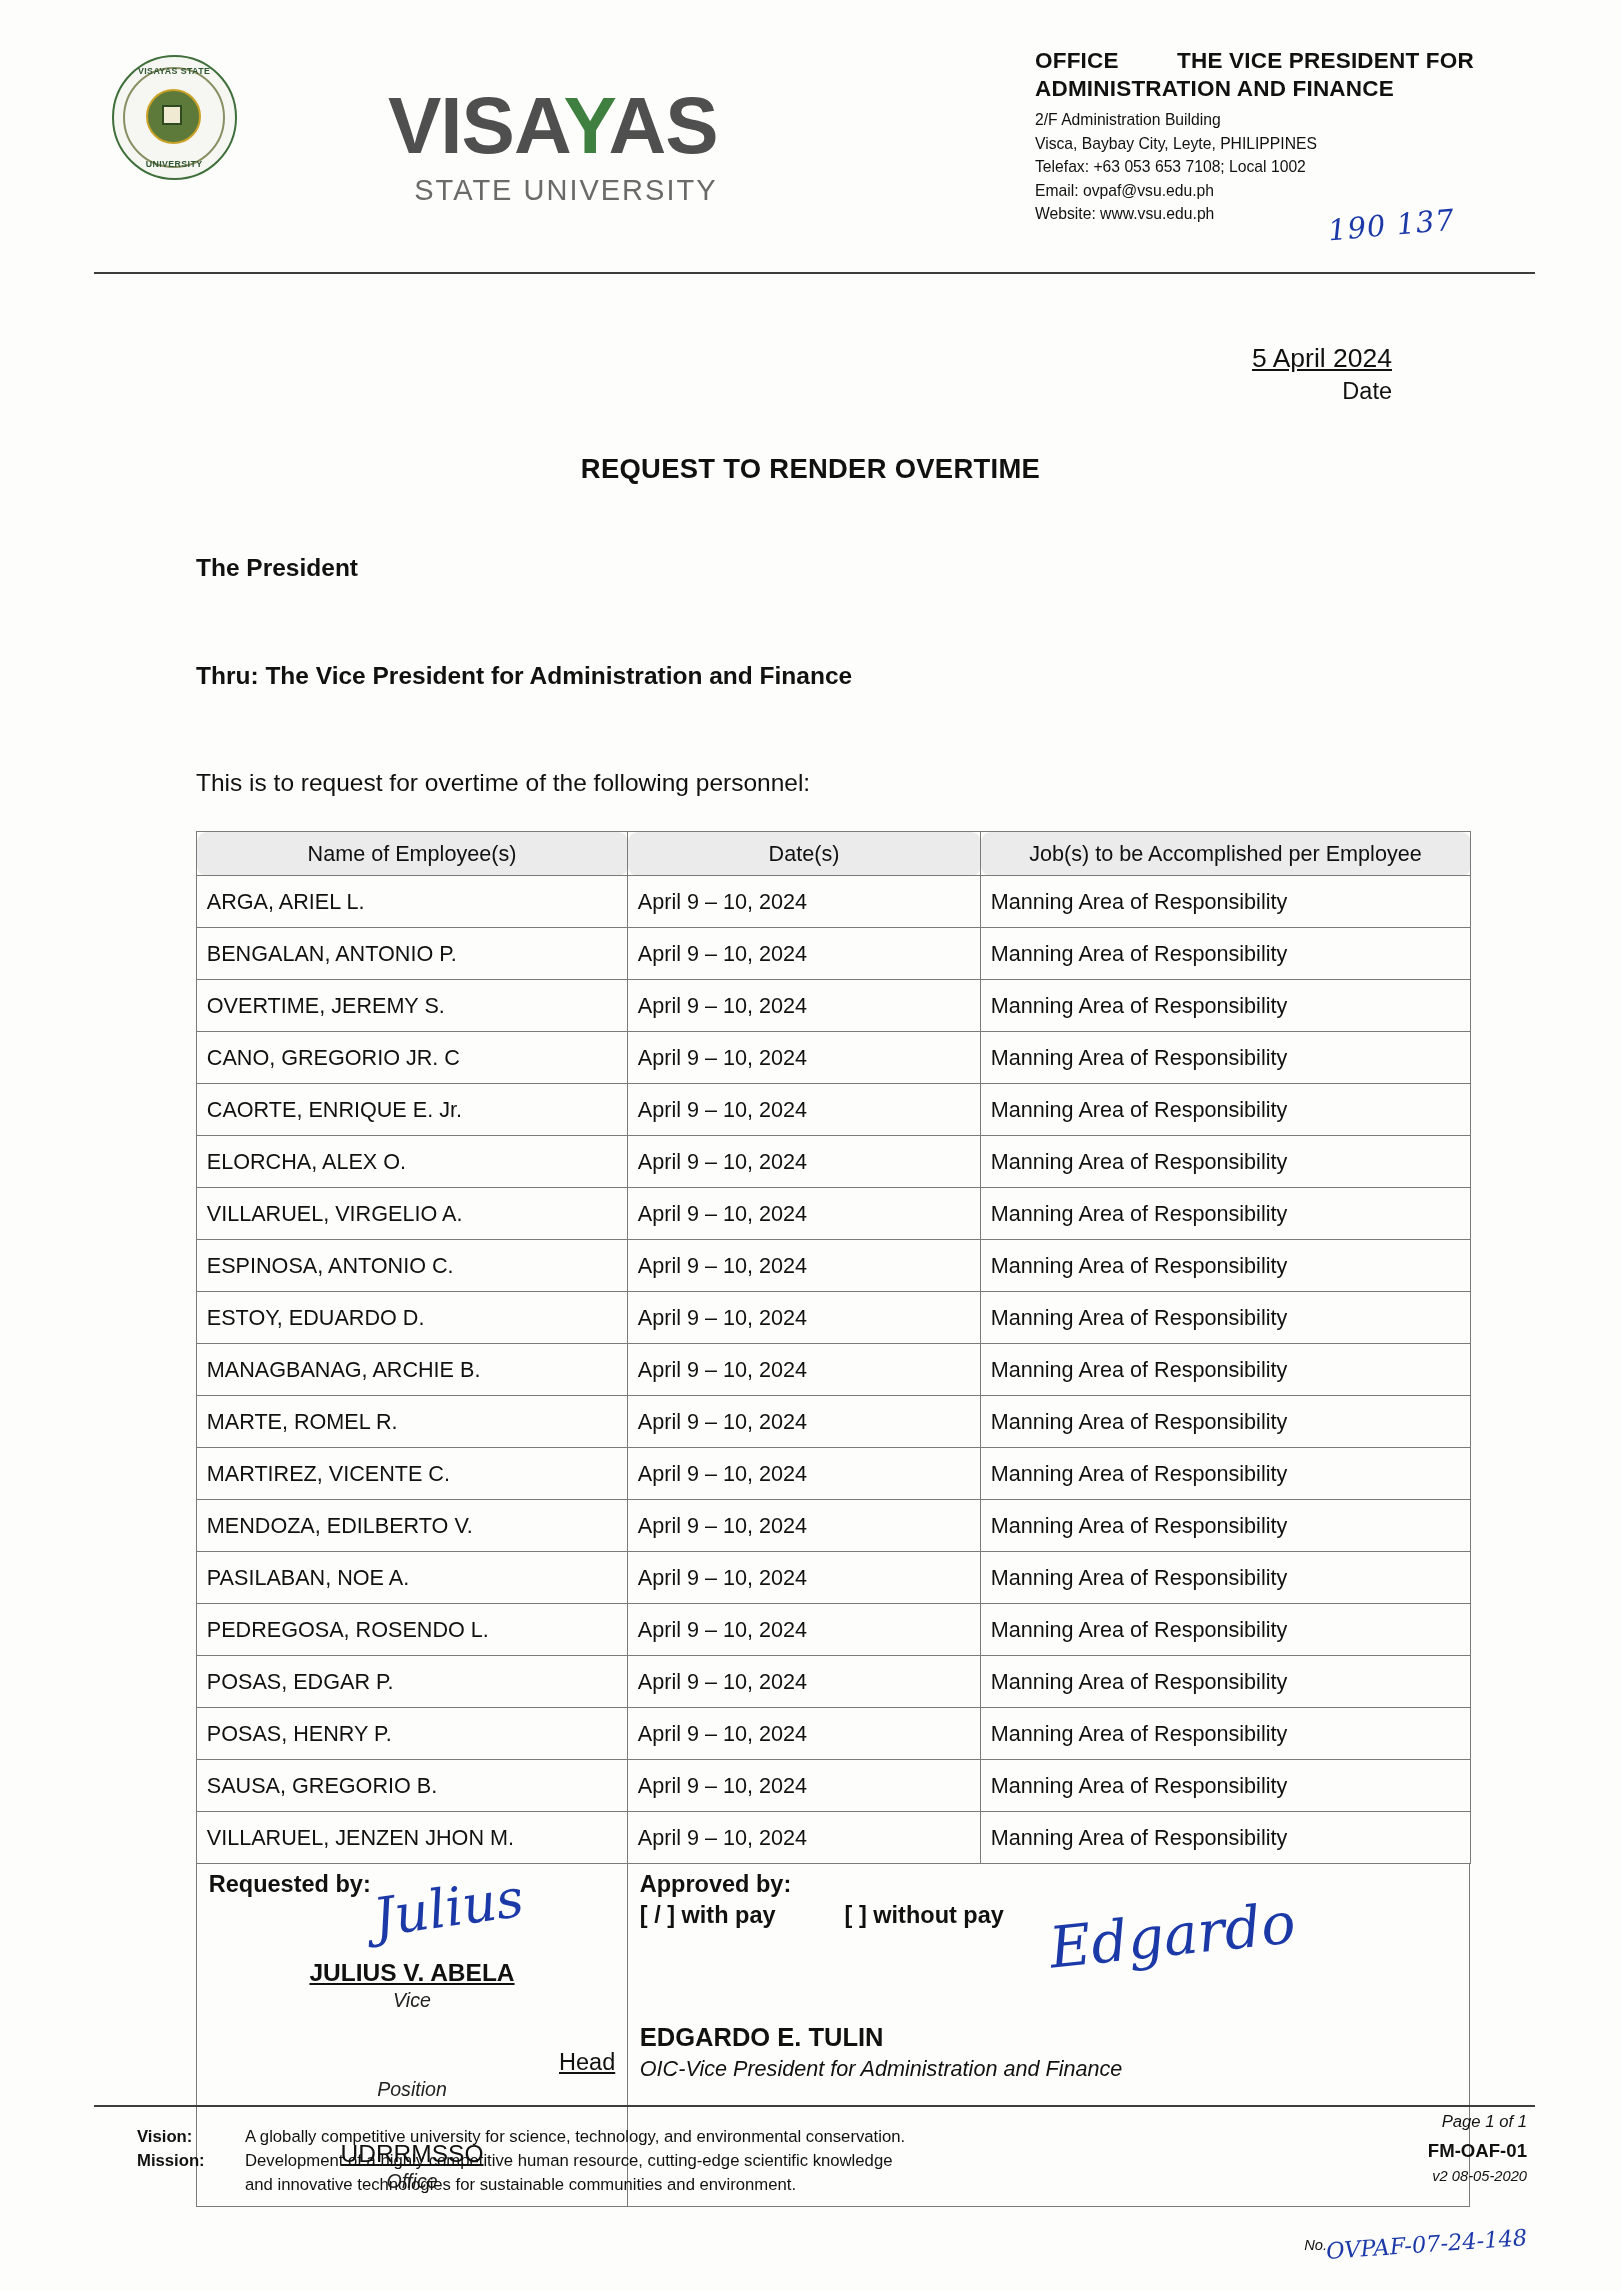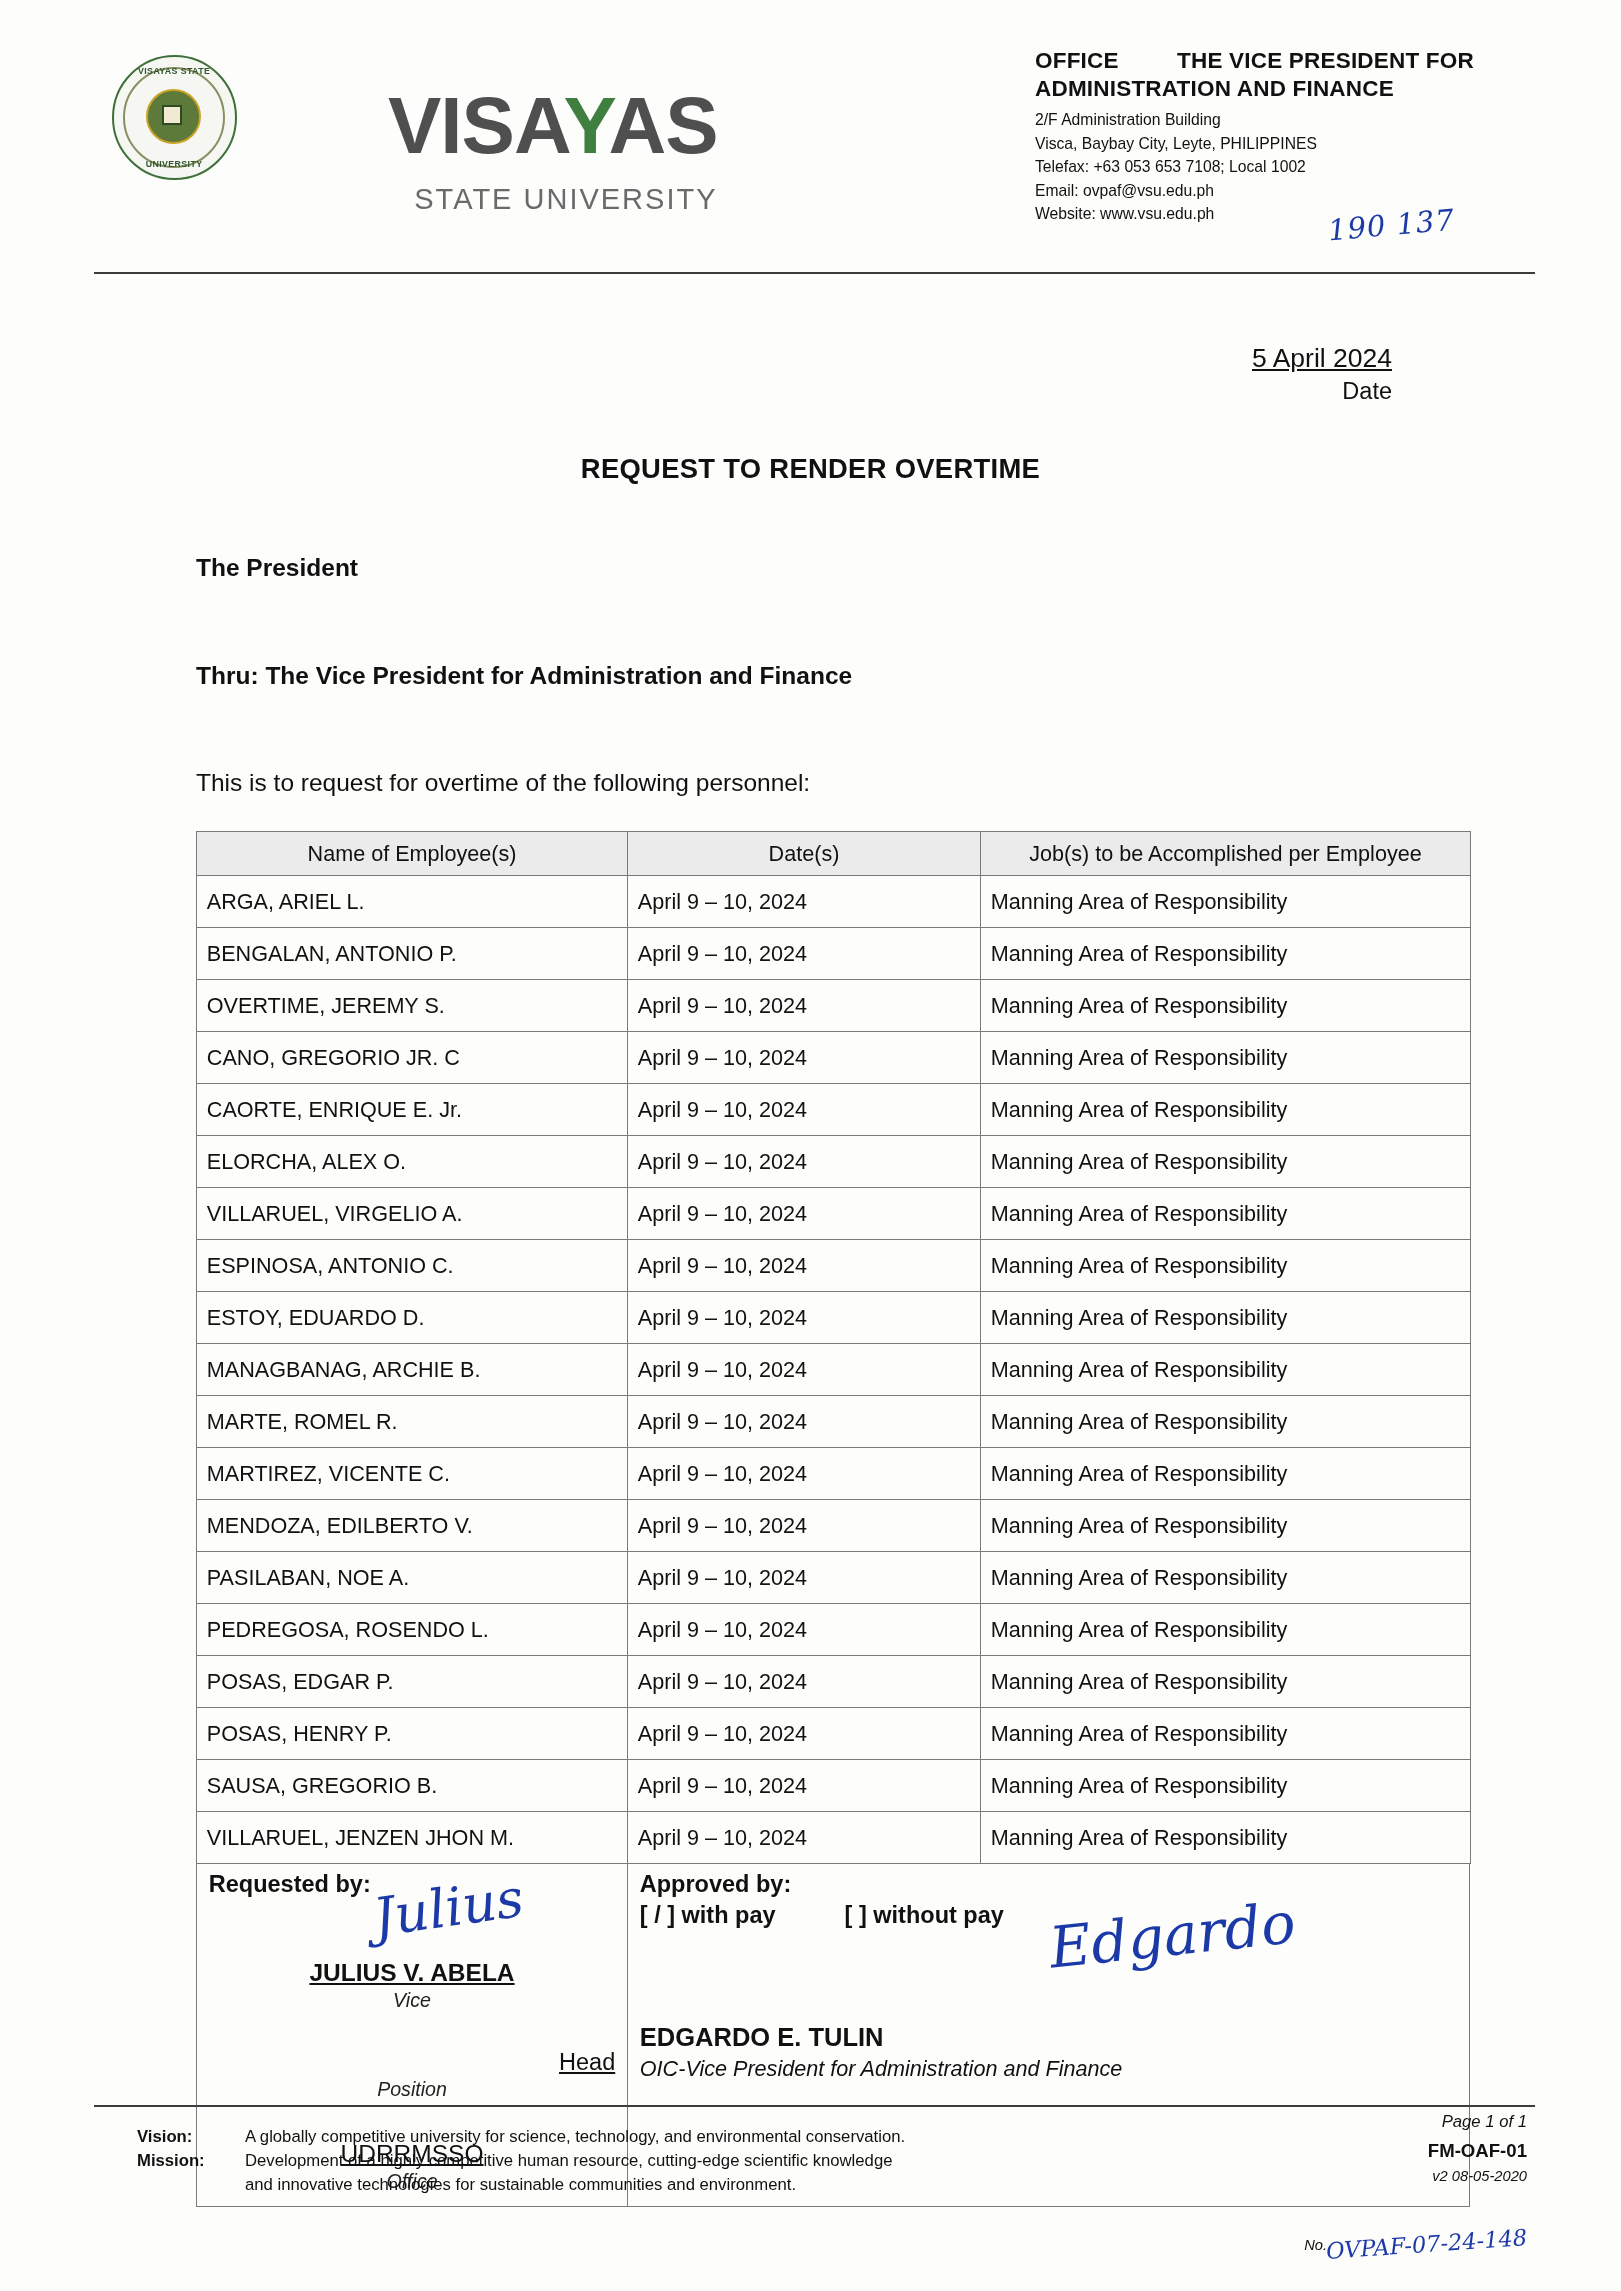--- a/index.html
+++ b/index.html
@@ -90,21 +90,21 @@
   }
   .wordmark .main {
     font-family: "Liberation Sans", sans-serif;
     font-size: 80px;
     font-weight: bold;
     letter-spacing: -1px;
     color: #4f4f4f;
   }
   .wordmark .main .y { color: #3f7f3f; }
   .wordmark .sub {
-    margin-top: 19px;
+    margin-top: 10px;
     text-align: right;
     font-size: 29px;
     letter-spacing: 2px;
     color: #6a6a6a;
   }
 
   .office-block {
     position: absolute;
     left: 941px;
     top: 0px;
@@ -211,20 +211,21 @@
     font-size: 21.6px;
     color: #111;
     vertical-align: middle;
   }
   table.ot thead th {
     background: #ebebeb;
     font-weight: normal;
     text-align: center;
     height: 39px;
     padding: 2px 20px;
+    border-radius: 10px;
   }
   table.ot tbody td {
     height: 47px;
     padding: 2px 9.8px;
   }
   .col-name { width: 431px; }
   .col-date { width: 353px; }
   .col-job  { width: 490px; }
   td.c-name { text-align: left; vertical-align: top; padding-top: 3.9px; }
   td.c-date { text-align: left; padding-left: 13.7px; vertical-align: bottom; padding-bottom: 5.9px; }

